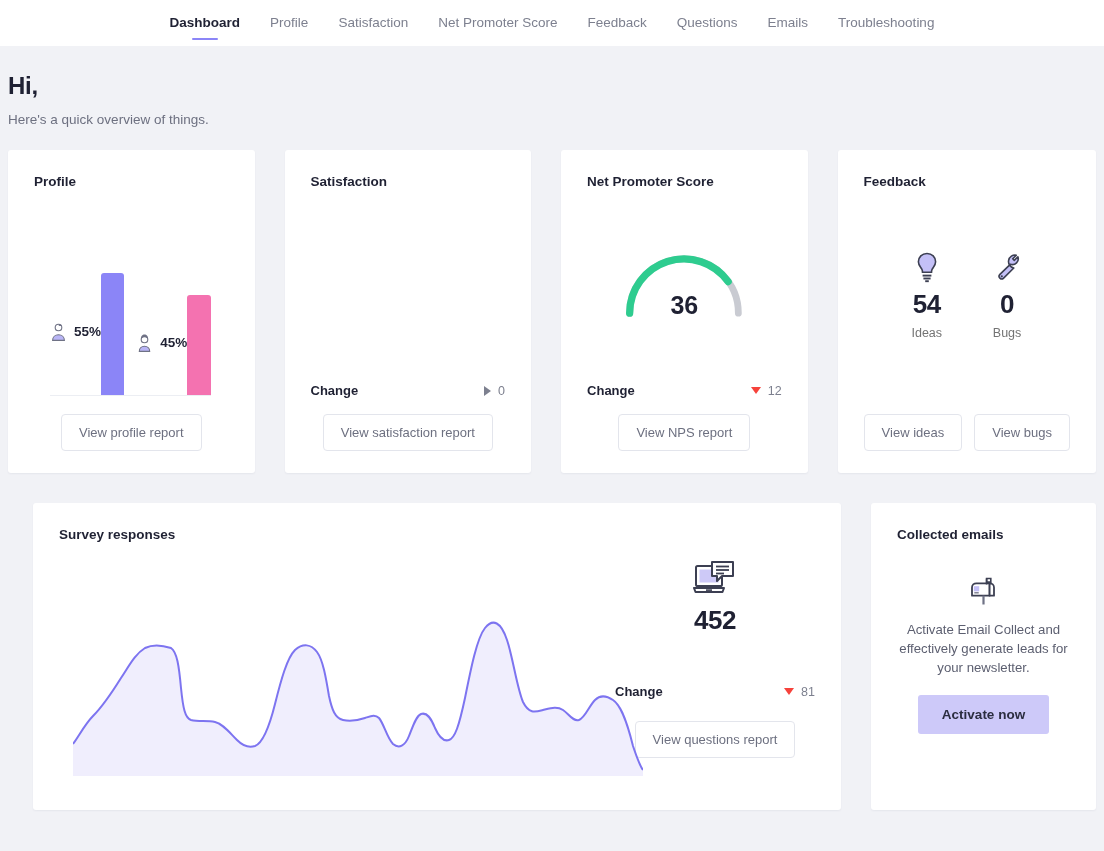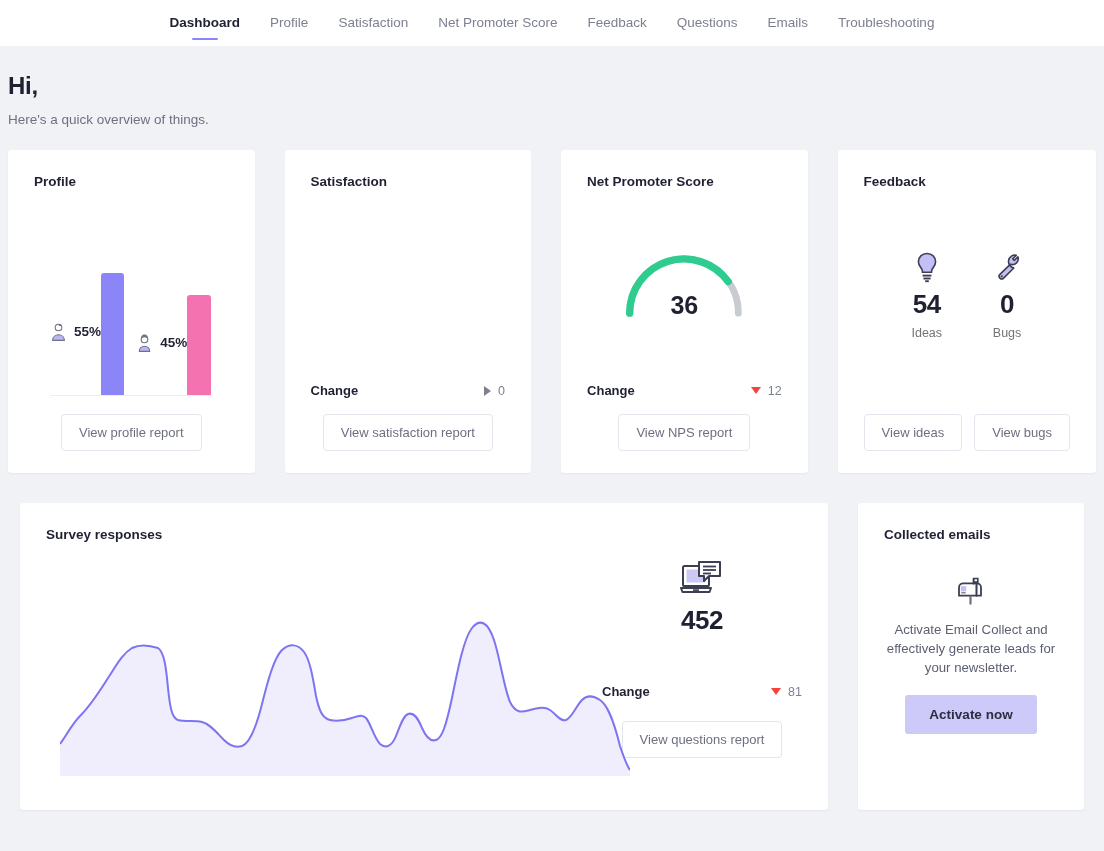--- a/index.html
+++ b/index.html
@@ -136,22 +136,23 @@
   .fb-item { display:flex; flex-direction: column; align-items:center; }
   .fb-ico { width: 30px; height: 34px; display:block; margin-bottom: 5px; }
   .fb-num { font-size: 26px; font-weight: bold; letter-spacing: -0.5px; }
   .fb-lab { font-size: 12.5px; color: #737373; margin-top: 6px; }
 
   
   .grid-bottom {
     display: grid;
     grid-template-columns: 808px 1fr;
     gap: 30px;
-    padding: 0 20px;
+    padding: 0 8px;
     margin-top: 30px;
+    margin-left: 25px;
   }
   .card-bottom { height: 307px; display:flex; flex-direction: column; }
   .survey-inner { flex:1; display: flex; }
   .chart-area { flex: 1; position: relative; }
   .chart-svg { position: absolute; left: 14px; bottom: 12px; width: 570px; height: 180px; }
   .survey-side { width: 200px; display:flex; flex-direction: column; align-items: center; padding-top: 18px; }
   .survey-ico { width: 44px; height: 38px; display:block; }
   .survey-num { font-size: 26px; font-weight: bold; margin-top: 7px; letter-spacing: -0.5px; }
   .survey-change { width: 100%; display:flex; align-items:center; justify-content: space-between; font-size: 13px; margin-top: 48px; }
   .survey-btn-wrap { margin-top: 22px; }

